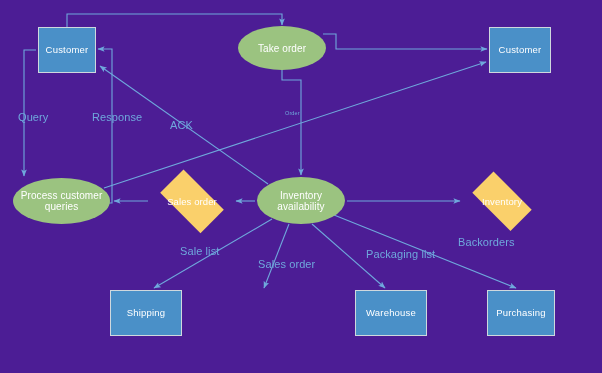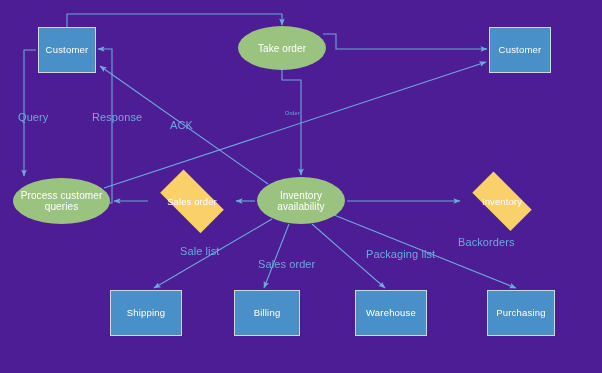--- a/index.html
+++ b/index.html
@@ -149,23 +149,20 @@
 
   <div class="node node-diamond" style="left:464px; top:180px; width:76px; height:42px;">
     <span class="dia-shape"></span>
     <span class="dia-label">Inventory</span>
   </div>
 
   <div class="node node-rect" style="left:110px; top:290px; width:72px; height:46px;">
     <span>Shipping</span>
   </div>
 
-  <div class="node node-rect" style="left:234px; top:290px; width:66px; height:46px;">
-    <span>Billing</span>
-  </div>
 
   <div class="node node-rect" style="left:355px; top:290px; width:72px; height:46px;">
     <span>Warehouse</span>
   </div>
 
   <div class="node node-rect" style="left:487px; top:290px; width:68px; height:46px;">
     <span>Purchasing</span>
   </div>
 
   <div class="edge-label" style="left:18px; top:111px;">Query</div>

